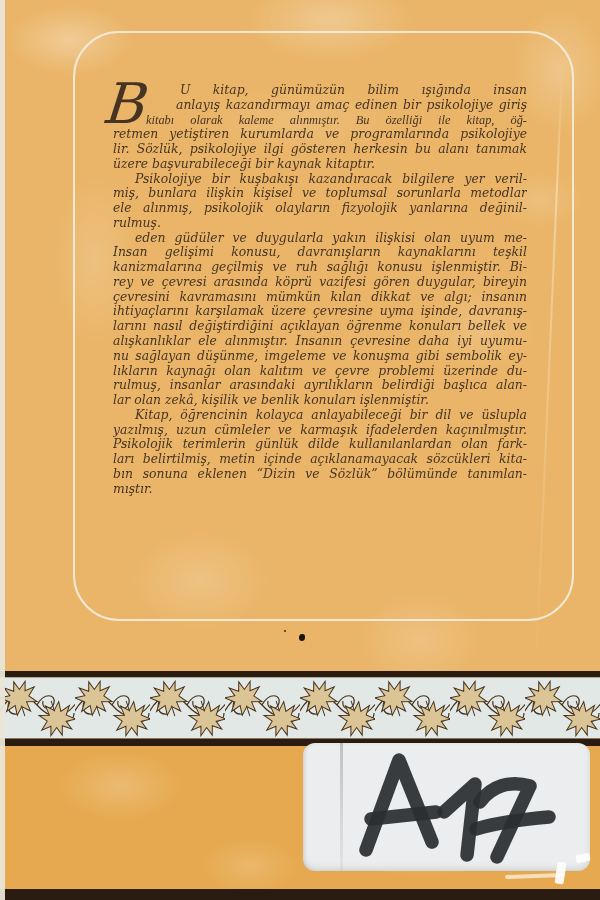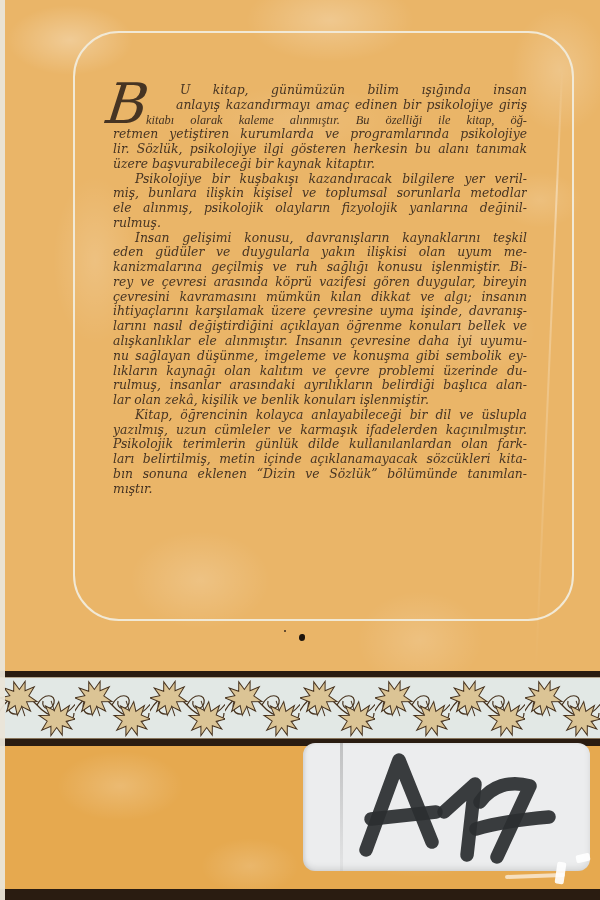--- a/index.html
+++ b/index.html
@@ -117,22 +117,22 @@
             <div class="line">lir. Sözlük, psikolojiye ilgi gösteren herkesin bu alanı tanımak</div>
             <div class="line last">üzere başvurabileceği bir kaynak kitaptır.</div>
           </div>
           <div class="para">
             <div class="line">Psikolojiye bir kuşbakışı kazandıracak bilgilere yer veril-</div>
             <div class="line">miş, bunlara ilişkin kişisel ve toplumsal sorunlarla metodlar</div>
             <div class="line">ele alınmış, psikolojik olayların fizyolojik yanlarına değinil-</div>
             <div class="line last">rulmuş.</div>
           </div>
           <div class="para">
+            <div class="line">eden güdüler ve duygularla yakın ilişkisi olan uyum me-</div>
             <div class="line">İnsan gelişimi konusu, davranışların kaynaklarını teşkil</div>
-            <div class="line">eden güdüler ve duygularla yakın ilişkisi olan uyum me-</div>
             <div class="line">kanizmalarına geçilmiş ve ruh sağlığı konusu işlenmiştir. Bi-</div>
             <div class="line">rey ve çevresi arasında köprü vazifesi gören duygular, bireyin</div>
             <div class="line">çevresini kavramasını mümkün kılan dikkat ve algı; insanın</div>
             <div class="line">ihtiyaçlarını karşılamak üzere çevresine uyma işinde, davranış-</div>
             <div class="line">larını nasıl değiştirdiğini açıklayan öğrenme konuları bellek ve</div>
             <div class="line">alışkanlıklar ele alınmıştır. İnsanın çevresine daha iyi uyumu-</div>
             <div class="line">nu sağlayan düşünme, imgeleme ve konuşma gibi sembolik ey-</div>
             <div class="line">lıkların kaynağı olan kalıtım ve çevre problemi üzerinde du-</div>
             <div class="line">rulmuş, insanlar arasındaki ayrılıkların belirdiği başlıca alan-</div>
             <div class="line last">lar olan zekâ, kişilik ve benlik konuları işlenmiştir.</div>

